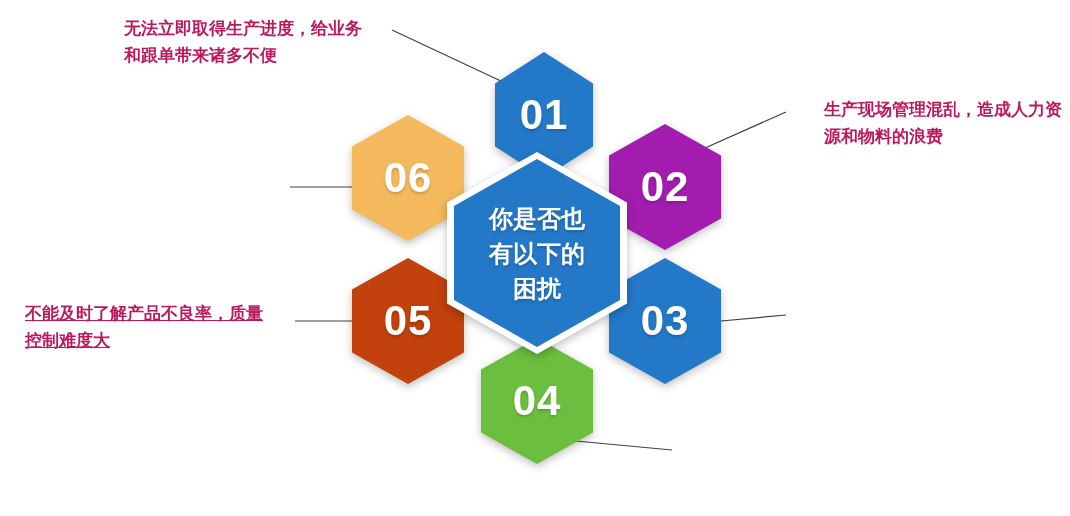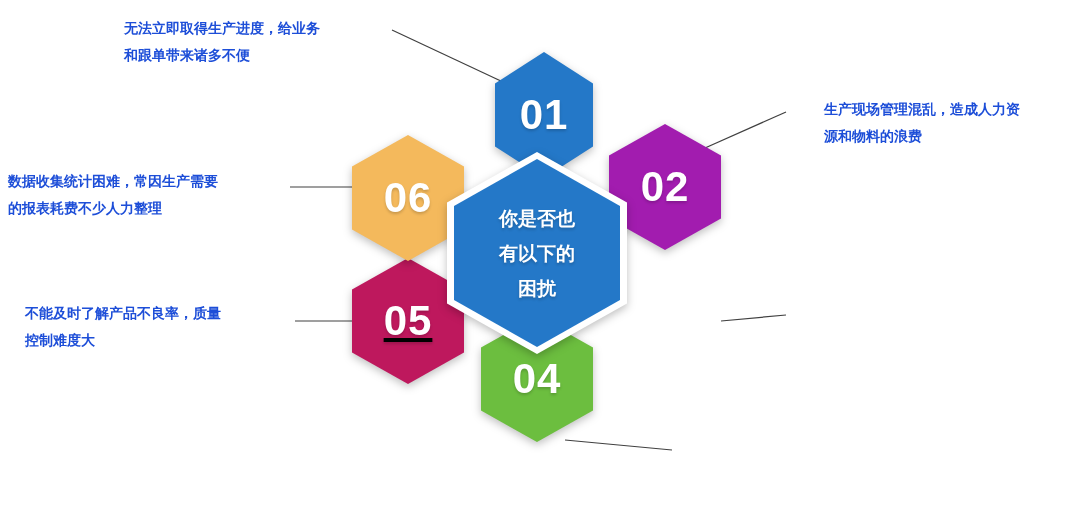--- a/index.html
+++ b/index.html
@@ -6,64 +6,64 @@
   html,body { margin:0; padding:0; background:#ffffff; }
   body { font-family:"Liberation Sans","DejaVu Sans",sans-serif; }
 
   .canvas { position:relative; width:1070px; height:516px; background:#ffffff; overflow:hidden; }
 
   .connectors { position:absolute; left:0; top:0; width:1070px; height:516px; }
   .connectors line { stroke:#404040; stroke-width:1.2; }
 
   .label {
     position:absolute;
-    font-size:14px;
+    font-size:17px;
     font-weight:600;
-    color:#1d4ed8;
+    color:#be185d;
     line-height:27px;
     white-space:pre-line;
   }
   .lab-01 { left:124px; top:15px; }
   .lab-02 { left:788px; top:96px;margin-left:36px; }
   .lab-03 { left:788px; top:299px; }
   .lab-04 { left:678px; top:431px; }
-  .lab-05 { left:25px;  top:300px; }
+  .lab-05 { left:25px;  top:300px;text-decoration:underline; }
   .lab-06 { left:8px;   top:168px; }
 
   .hex-pos { position:absolute; filter:drop-shadow(0 3px 4px rgba(0,0,0,0.25)); }
   .hex {
     width:100%; height:100%;
     clip-path:polygon(50% 0%,100% 25%,100% 75%,50% 100%,0% 75%,0% 25%);
     display:flex; align-items:center; justify-content:center;
   }
   .num {
     color:#ffffff;
     font-size:42px;
     font-weight:600;
     letter-spacing:1px;
     text-shadow:0 2px 3px rgba(0,0,0,0.18);
   }
 
   .pos-01 { left:481px; top:52px;  width:112px; height:126px;padding-left:14px; }
   .pos-02 { left:609px; top:124px; width:112px; height:126px; }
   .pos-03 { left:609px; top:258px; width:112px; height:126px; }
-  .pos-04 { left:481px; top:316px; width:112px; height:126px; }
+  .pos-04 { left:481px; top:338px; width:112px; height:126px; }
   .pos-05 { left:352px; top:258px; width:112px; height:126px; }
-  .pos-06 { left:352px; top:135px; width:112px; height:126px; }
+  .pos-06 { left:352px; top:115px; width:112px; height:126px; }
 
   .pos-center { left:447px; top:152px; width:180px; height:202px; z-index:2; }
   .hex-rim {
     width:100%; height:100%;
     clip-path:polygon(50% 0%,100% 25%,100% 75%,50% 100%,0% 75%,0% 25%);
     background:#ffffff;
     padding:7px;
   }
   .center-text {
     color:#ffffff;
-    font-size:19px;
+    font-size:24px;
     font-weight:700;
     line-height:35px;
     text-align:center;
     white-space:pre-line;
     text-shadow:0 2px 3px rgba(0,0,0,0.2);
   }
 </style>
 </head>
 <body>
 
@@ -77,44 +77,47 @@
     <line x1="295" y1="321" x2="353" y2="321"></line>
     <line x1="290" y1="187" x2="353" y2="187"></line>
   </svg>
 
   <div class="label lab-01">无法立即取得生产进度，给业务
 和跟单带来诸多不便</div>
   <div class="label lab-02">生产现场管理混乱，造成人力资
 源和物料的浪费</div>
   <div class="label lab-05">不能及时了解产品不良率，质量
 控制难度大</div>
-  <div class="label lab-06">数据收集统计困难，常因生产需要
-的报表耗费不少人力整理</div>
 
   <div class="hex-pos pos-01">
     <div class="hex" style="background: rgb(36, 120, 200);">
       <span class="num">01</span>
     </div>
   </div>
 
   <div class="hex-pos pos-02">
     <div class="hex" style="background: #a21caf;">
       <span class="num">02</span>
     </div>
   </div>
 
+  <div class="hex-pos pos-03">
+    <div class="hex" style="background: rgb(36, 120, 200);">
+      <span class="num">03</span>
+    </div>
+  </div>
 
   <div class="hex-pos pos-04">
     <div class="hex" style="background: rgb(108, 190, 63);">
       <span class="num">04</span>
     </div>
   </div>
 
   <div class="hex-pos pos-05">
-    <div class="hex" style="background: #be185d; text-decoration: underline;">
+    <div class="hex" style="background: #c2410c;">
       <span class="num">05</span>
     </div>
   </div>
 
   <div class="hex-pos pos-06">
     <div class="hex" style="background: rgb(244, 185, 92);">
       <span class="num">06</span>
     </div>
   </div>
 

